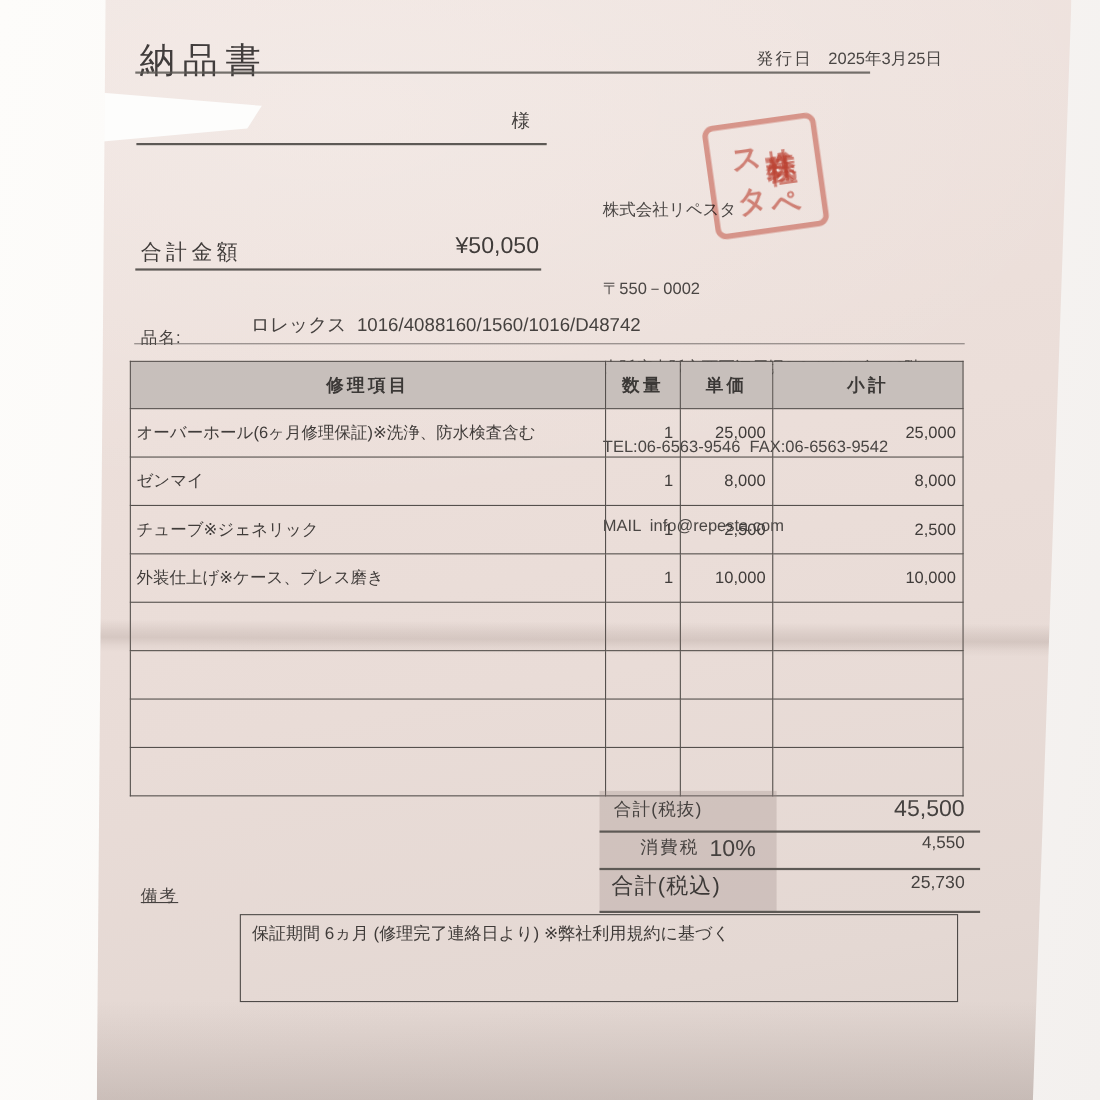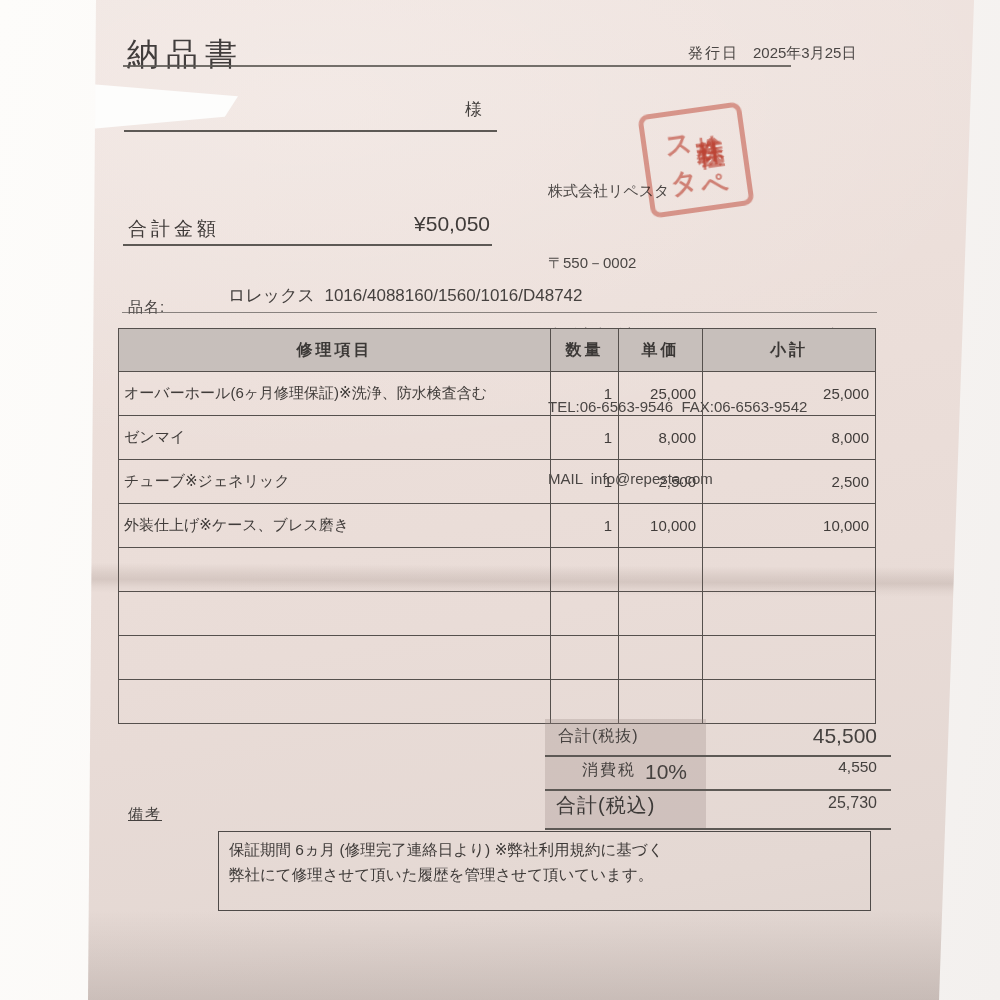--- a/index.html
+++ b/index.html
@@ -175,18 +175,17 @@
   <div class="abs t-tax-rate">10%</div>
   <div class="abs t-tax-value">4,550</div>
   <div class="hline t-line2"></div>
   <div class="abs t-total-label">合計(税込)</div>
   <div class="abs t-total-value">25,730</div>
   <div class="hline t-line3"></div>
 
   <div class="abs remarks-label">備考</div>
   <div class="abs remarks-box">
     <div>保証期間 6ヵ月 (修理完了連絡日より) ※弊社利用規約に基づく</div>
-    <div>弊社にて修理させて頂いた履歴を管理させて頂いています。</div>
   </div>
 
   <div class="abs crease"></div>
   <div class="abs bottom-shade"></div>
 </div>
 
 </body></html>

